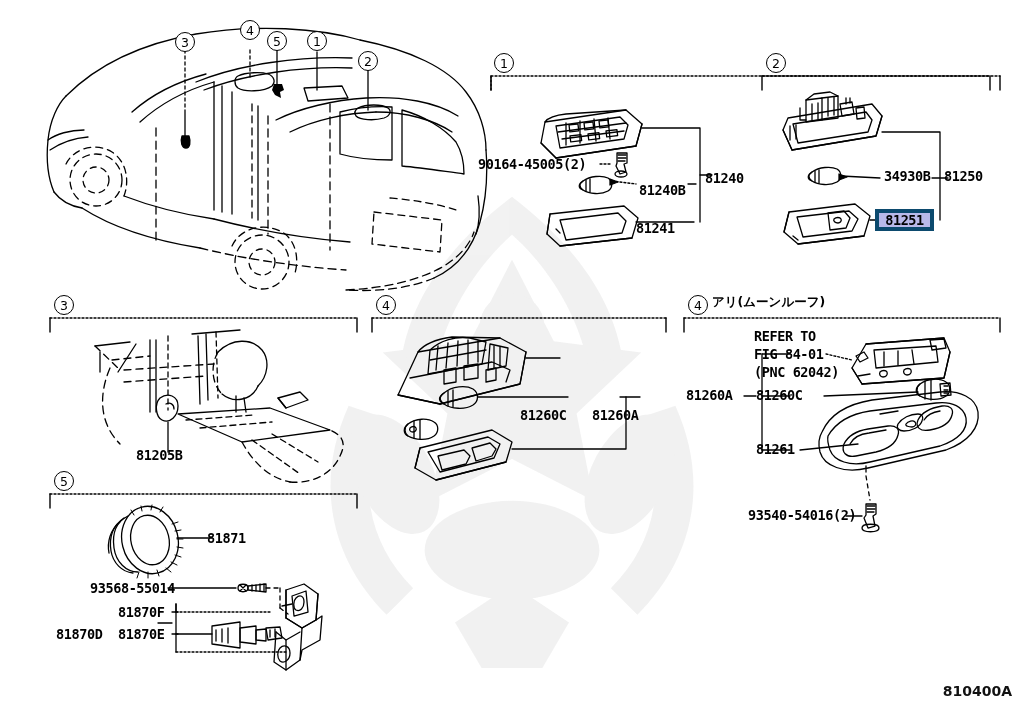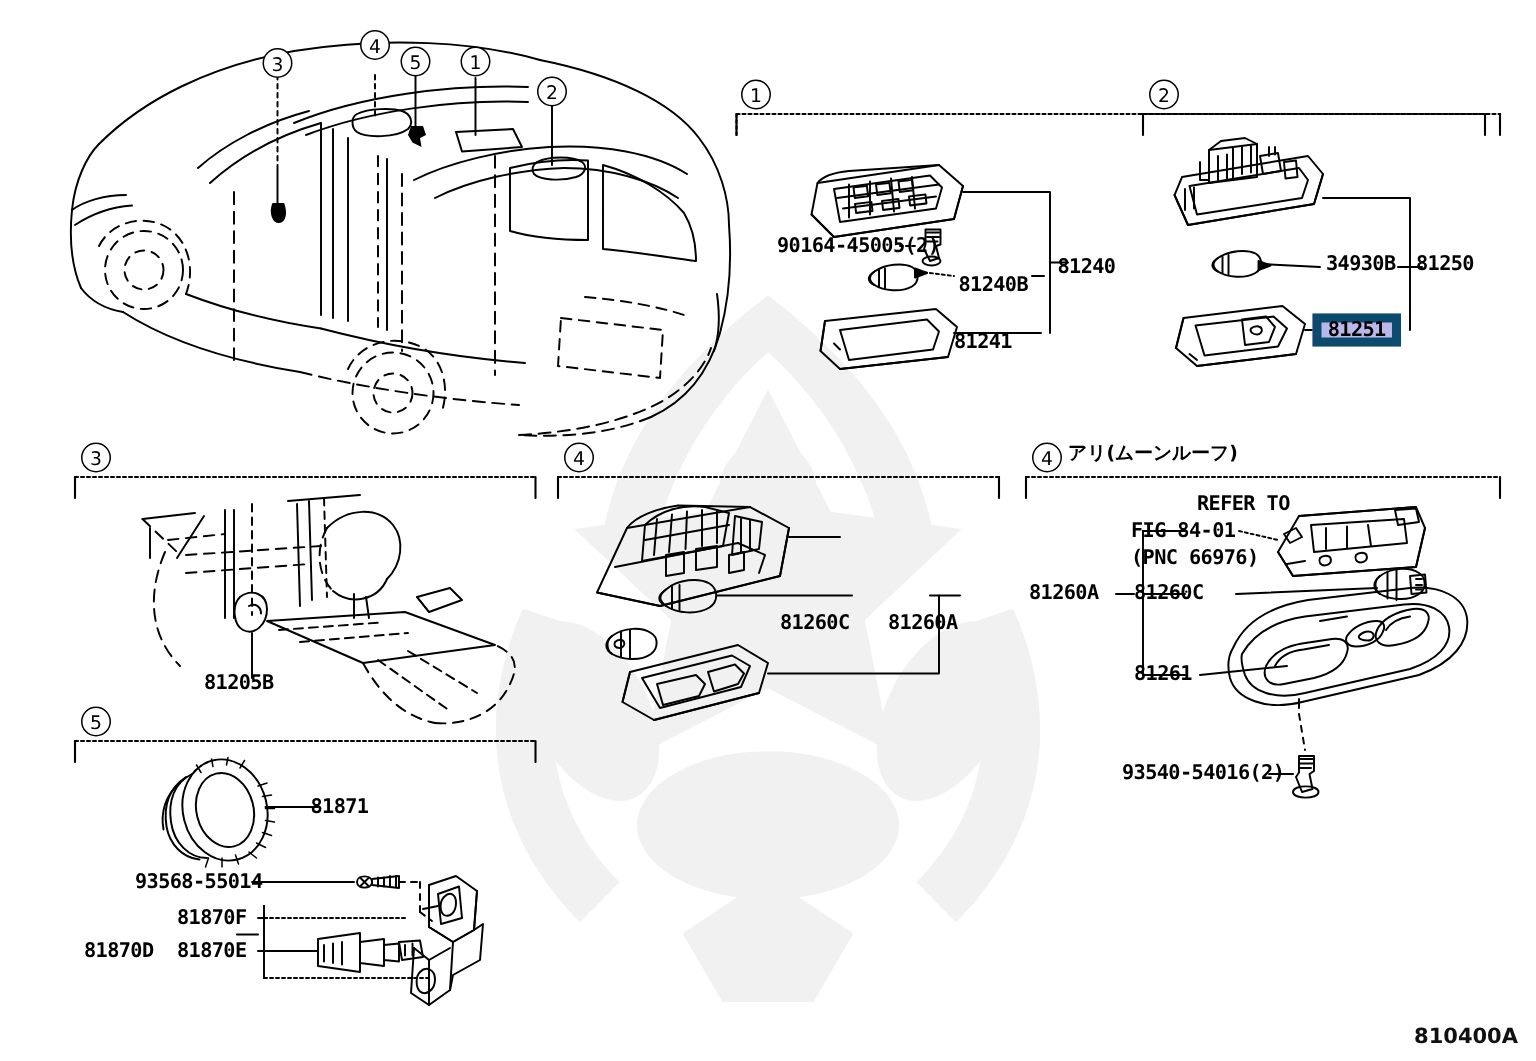--- a/index.html
+++ b/index.html
@@ -19,21 +19,21 @@
     color:#000;line-height:1.18;
   }
   .lbl.jp{font-family:"DejaVu Sans","Liberation Sans",sans-serif;font-size:12.5px;letter-spacing:0px;}
   .figcode{
     position:absolute;z-index:4;right:12px;bottom:8px;
     font-family:"DejaVu Sans","Liberation Sans",sans-serif;
     font-weight:bold;font-size:14px;letter-spacing:0px;color:#111;
   }
   .hl{
     position:absolute;z-index:5;
-    background:#b9b9e9;border:6px solid #0c4a6e;
+    background:#b9b9e9;border:4px solid #0c4a6e;
     box-sizing:border-box;
     display:flex;align-items:center;justify-content:center;
     font-family:"DejaVu Sans Mono","Liberation Mono",monospace;
     font-weight:bold;font-size:13.5px;letter-spacing:-0.4px;color:#000;
   }
   .cnum{
     position:absolute;z-index:4;
     width:20px;height:20px;border:1.6px solid #000;border-radius:50%;
     box-sizing:border-box;background:#fff;
     display:flex;align-items:center;justify-content:center;
@@ -439,37 +439,37 @@
 
   <div class="cnum" style="left:494px;top:53px;">1</div>
   <div class="cnum" style="left:766px;top:53px;">2</div>
   <div class="cnum" style="left:54px;top:295px;">3</div>
   <div class="cnum" style="left:376px;top:295px;">4</div>
   <div class="cnum" style="left:688px;top:295px;">4</div>
   <div class="cnum" style="left:54px;top:471px;">5</div>
 
   <div class="lbl jp" style="left:712px;top:295px;">アリ(ムーンルーフ)</div>
 
-  <div class="lbl" style="left:518px;top:157px;">90164-45005(2)</div>
+  <div class="lbl" style="left:478px;top:157px;">90164-45005(2)</div>
   <div class="lbl" style="left:639px;top:183px;">81240B</div>
   <div class="lbl" style="left:636px;top:221px;">81241</div>
   <div class="lbl" style="left:705px;top:171px;">81240</div>
 
   <div class="lbl" style="left:884px;top:169px;">34930B</div>
   <div class="lbl" style="left:944px;top:169px;text-align:center;">81250</div>
   <div class="hl" style="left:875px;top:209px;width:59px;height:22px;">81251</div>
 
   <div class="lbl" style="left:136px;top:448px;">81205B</div>
 
   <div class="lbl" style="left:520px;top:408px;">81260C</div>
   <div class="lbl" style="left:592px;top:408px;">81260A</div>
 
-  <div class="lbl" style="left:754px;top:329px;margin-left:44px;">REFER TO</div>
+  <div class="lbl" style="left:754px;top:329px;">REFER TO</div>
   <div class="lbl" style="left:754px;top:347px;">FIG 84-01</div>
-  <div class="lbl" style="left:754px;top:365px;">(PNC 66976)</div>
+  <div class="lbl" style="left:754px;top:365px;">(PNC 62042)</div>
   <div class="lbl" style="left:686px;top:388px;">81260A</div>
   <div class="lbl" style="left:756px;top:388px;">81260C</div>
   <div class="lbl" style="left:756px;top:442px;">81261</div>
   <div class="lbl" style="left:748px;top:508px;">93540-54016(2)</div>
 
   <div class="lbl" style="left:207px;top:531px;">81871</div>
   <div class="lbl" style="left:90px;top:581px;">93568-55014</div>
   <div class="lbl" style="left:118px;top:605px;">81870F</div>
   <div class="lbl" style="left:118px;top:627px;">81870E</div>
   <div class="lbl" style="left:56px;top:627px;">81870D</div>

